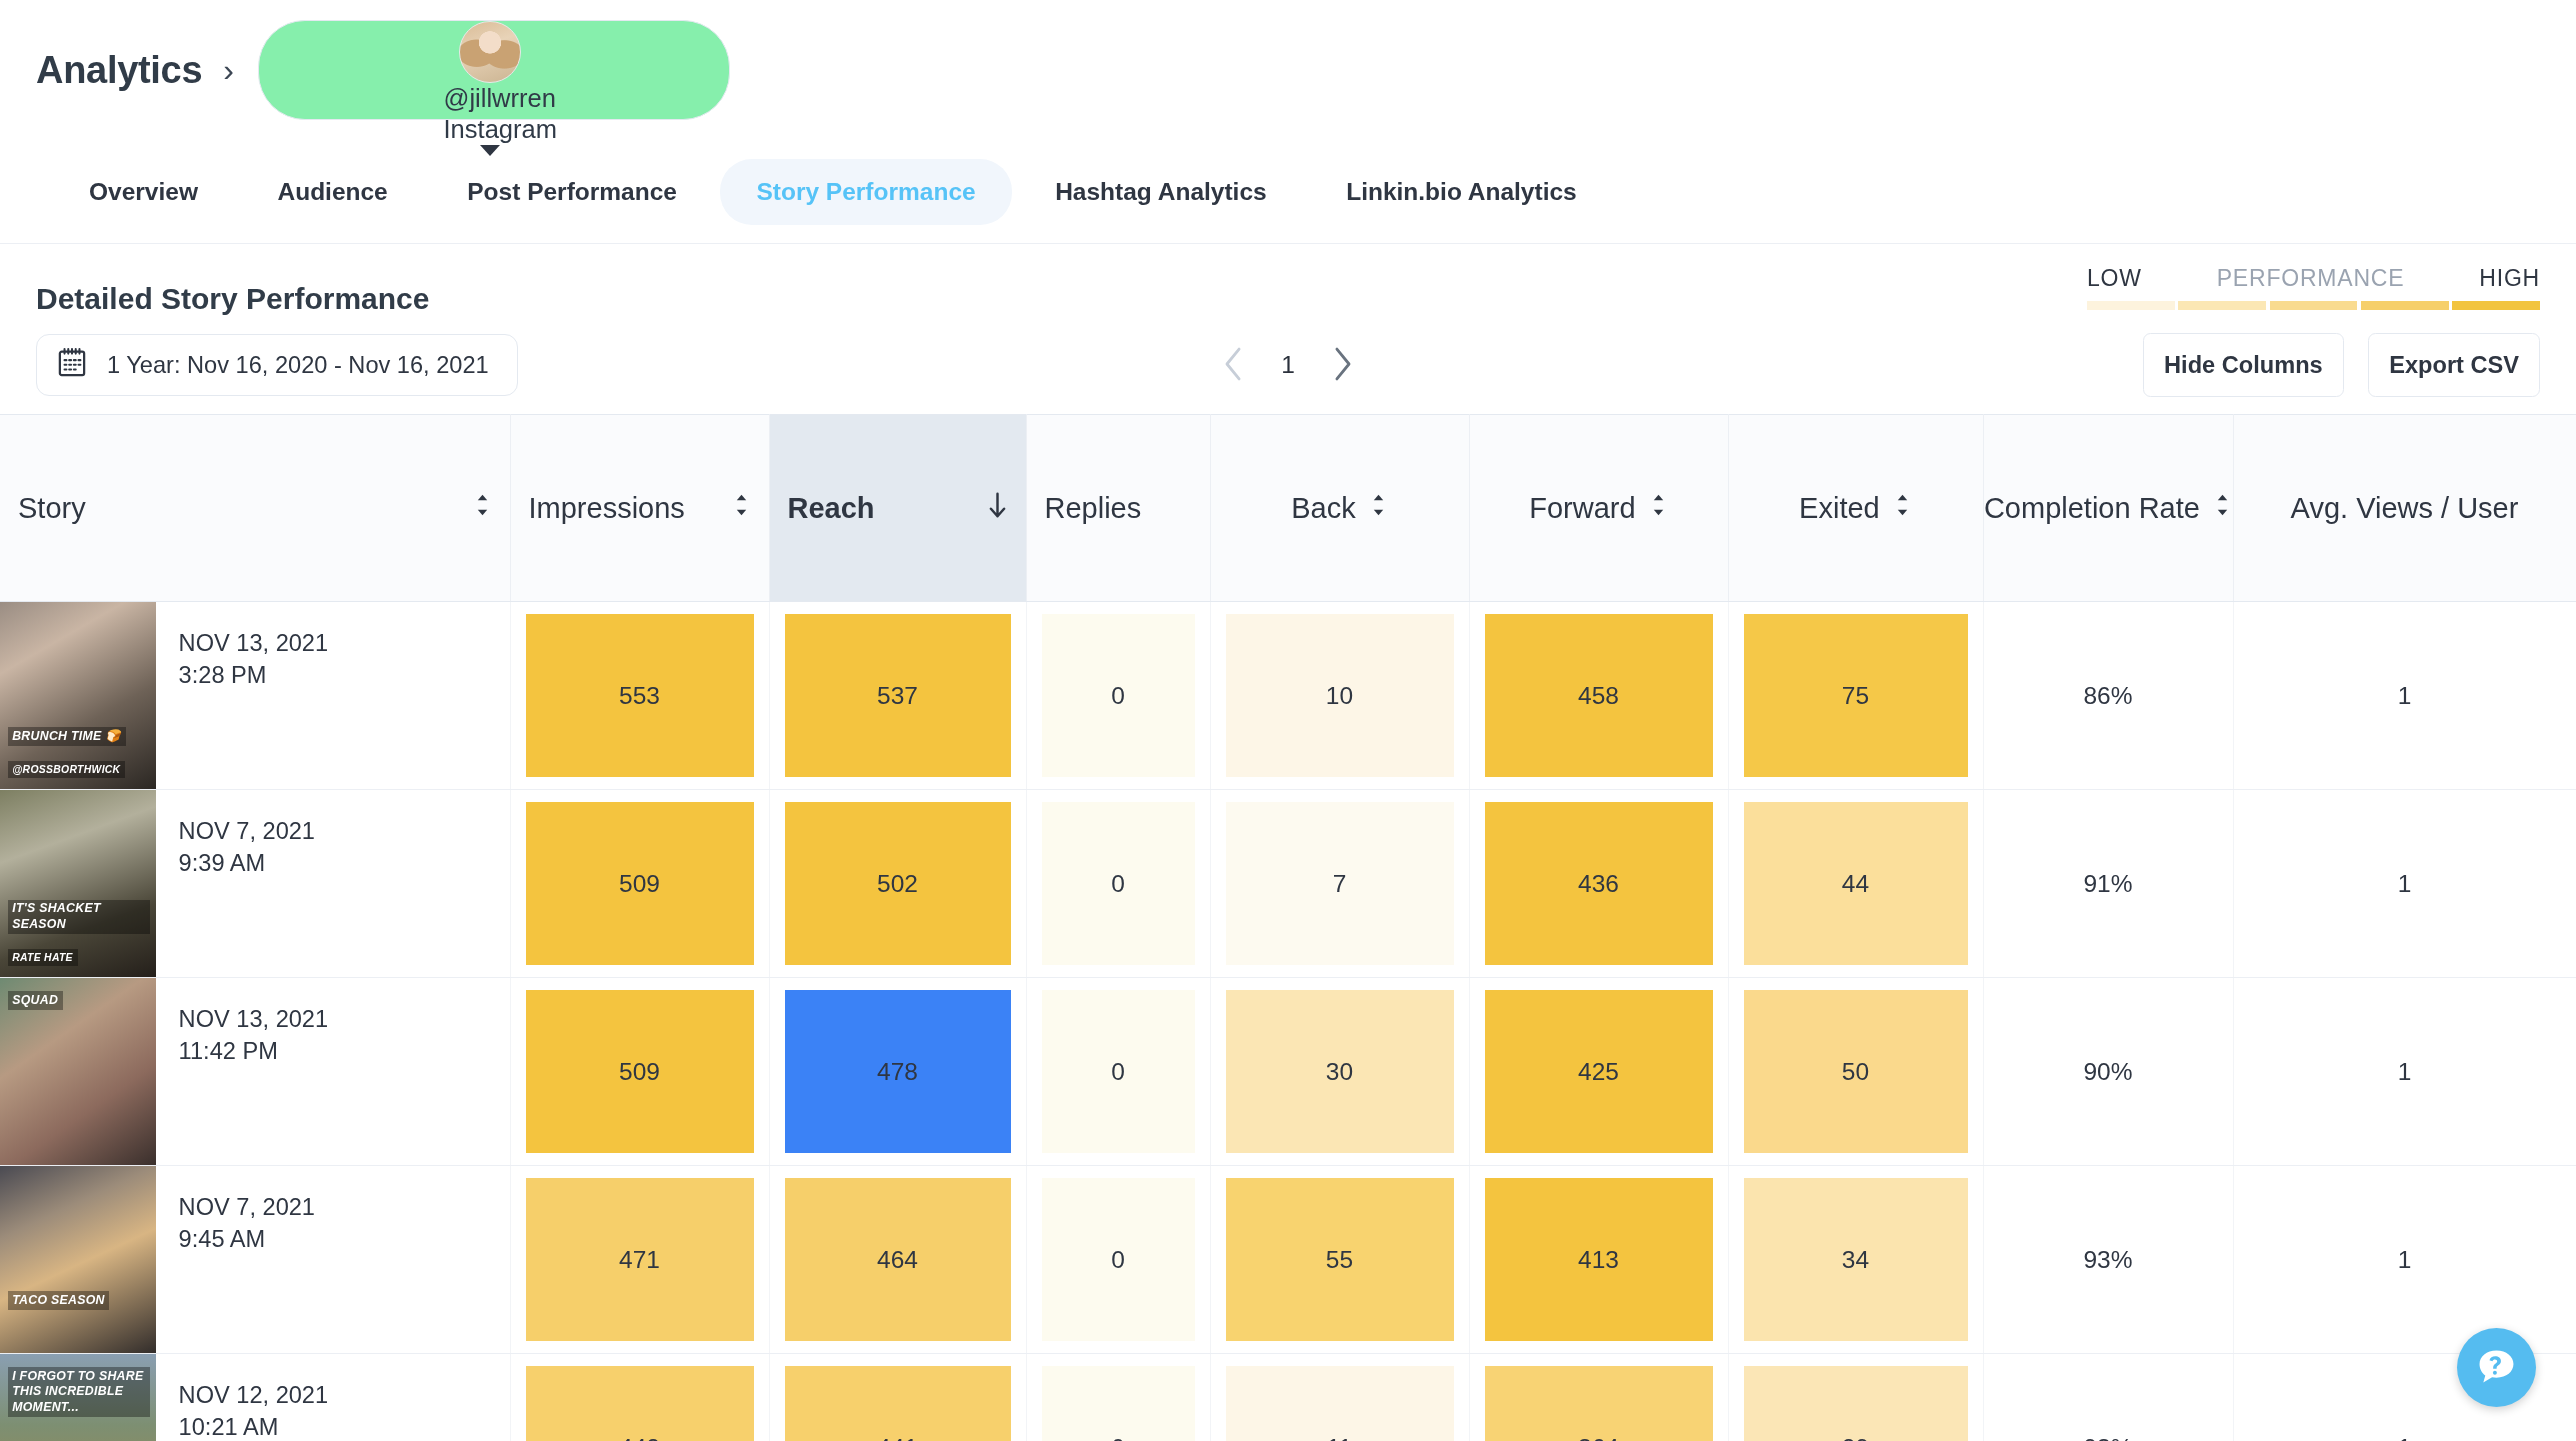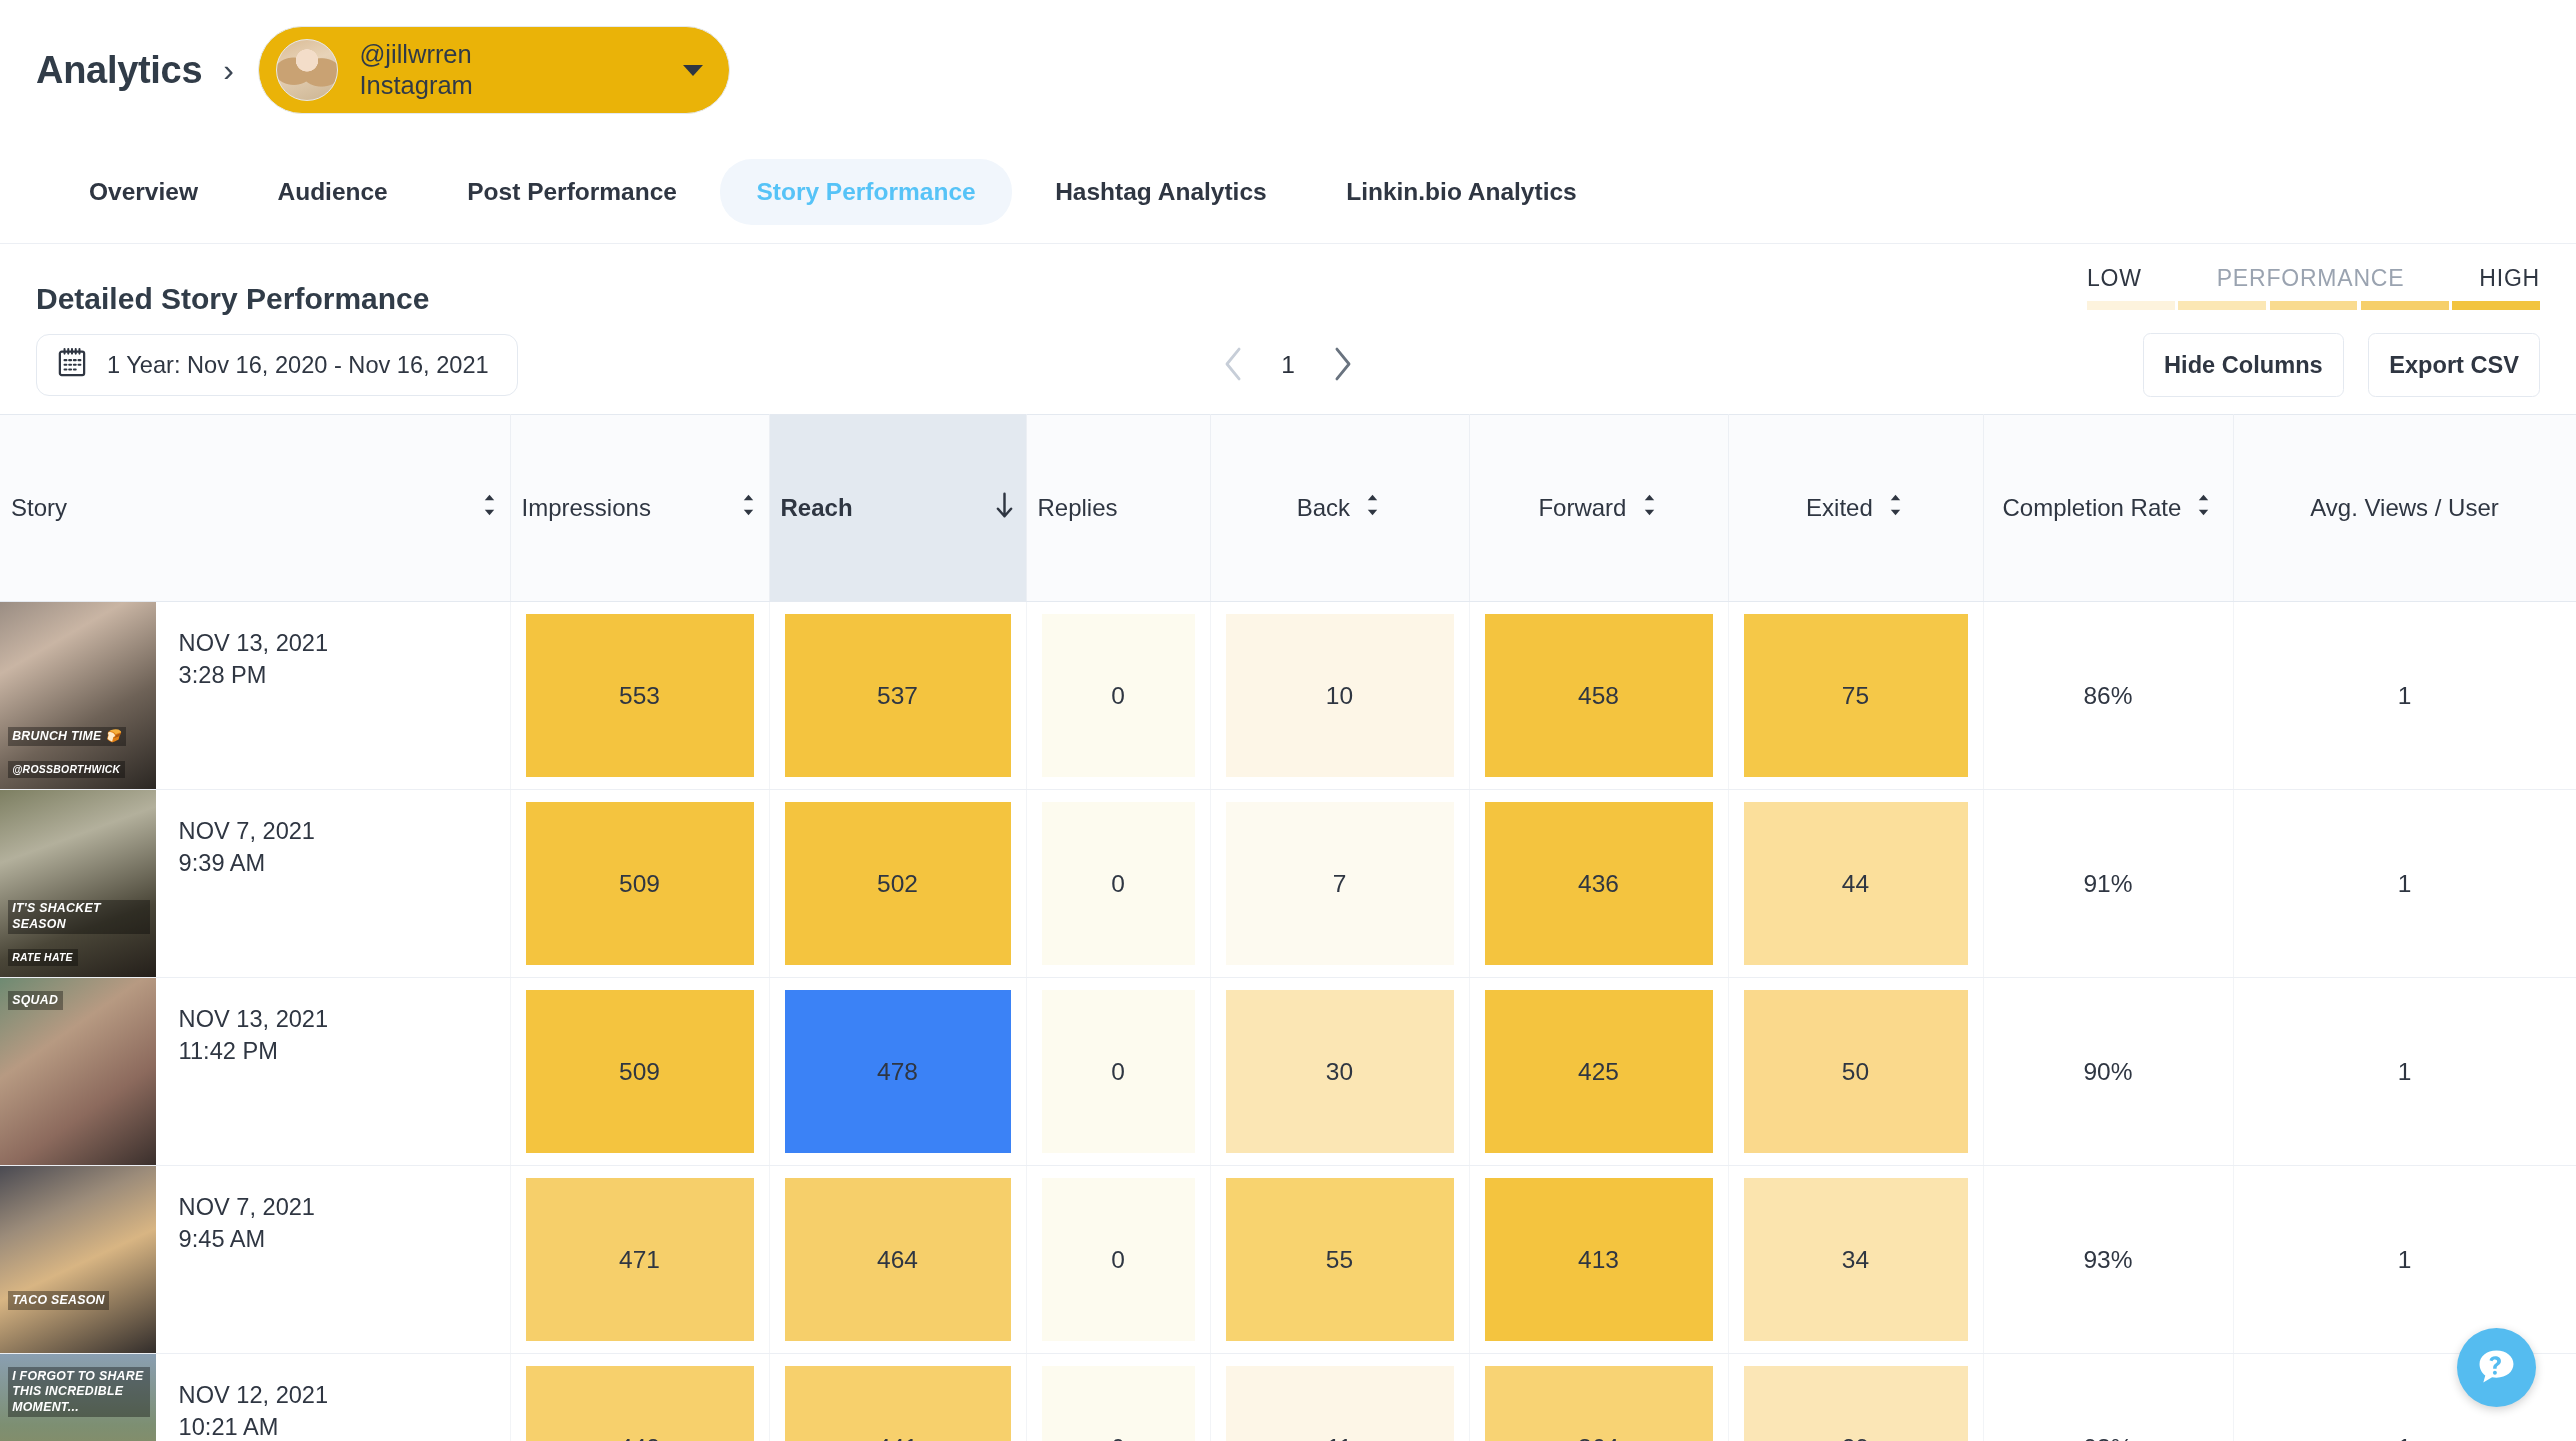--- a/index.html
+++ b/index.html
@@ -26,27 +26,28 @@
     letter-spacing: -0.3px;
   }
   .crumb-sep {
     font-size: 32px;
     color: #3c4654;
     margin: 0 24.5px 0 21px;
     font-weight: 400;
   }
   .account-pill {
     width: 472px;
-    height: 88px;
+    height: 100px;
     border: 1.9px solid #e4e9f0;
     border-radius: 47px;
     display: flex;
     align-items: center;
     padding: 0 26.4px 0 17px;
-    background: #eab308;
+    background: #86efac;
+    flex-direction: column;
   }
   .avatar {
     width: 62px; height: 62px;
     border-radius: 50%;
     flex: 0 0 62px;
     background:
       radial-gradient(circle at 50% 34%, #f3ddc9 0 22%, rgba(243,221,201,0) 23%),
       radial-gradient(ellipse at 28% 52%, #c9a273 0 30%, rgba(201,162,115,0) 32%),
       radial-gradient(ellipse at 74% 54%, #c9a273 0 30%, rgba(201,162,115,0) 32%),
       linear-gradient(160deg, #d9bb95 0%, #e8d3b8 40%, #cbb492 100%);
@@ -170,24 +171,24 @@
   
   .table-wrap { width: 2576px; }
   table { width: 2576px; border-collapse: collapse; table-layout: fixed; }
 
   thead th {
     height: 68px;
     background: #fafbfd;
     border-top: 1.9px solid #e4e9f0;
     border-bottom: 1.9px solid #e4e9f0;
     border-right: 1.9px solid #eceff4;
-    font-size: 24px;
+    font-size: 29px;
     font-weight: 400;
     color: #2f3642;
-    padding: 0 11px;
+    padding: 0 18px;
     vertical-align: middle;
   }
   thead th.sorted { background: #e3e9f0; font-weight: bold; }
   .th-inner { display: flex; align-items: center; justify-content: space-between; height: 100%; }
   .th-inner.center { justify-content: center; gap: 0; }
   .th-label { white-space: nowrap; }
   .sorticon { flex: 0 0 auto; margin-left: 13.2px; }
 
   tbody td {
     border-bottom: 1.9px solid #eceff4;

